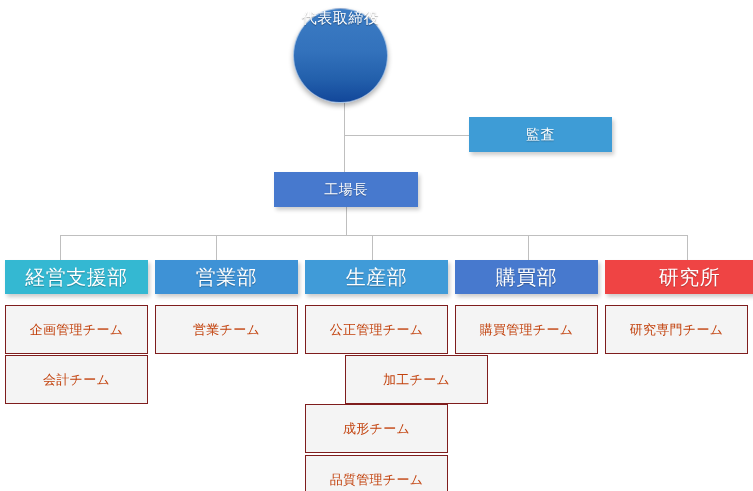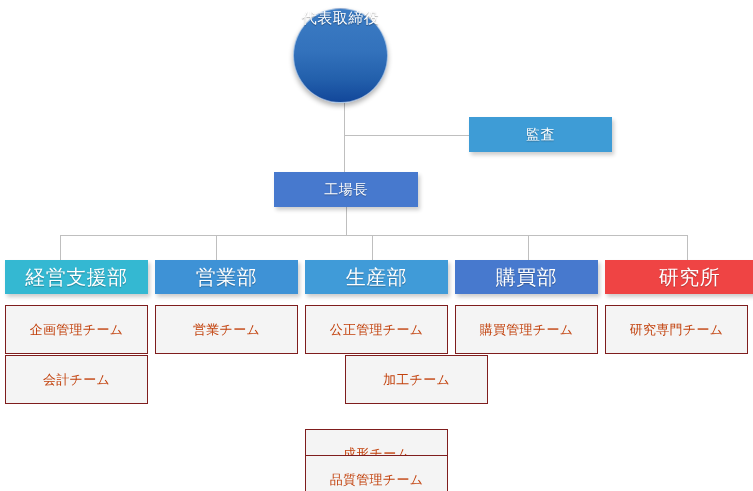--- a/index.html
+++ b/index.html
@@ -156,21 +156,21 @@
       </div>
       <div class="dept-box" style="left: 305px; width: 143px; background: rgb(64, 155, 216);">
         <span>生産部</span>
       </div>
       <div class="team-box" style="left: 305px; width: 143px; top: 305px;">
         <span>公正管理チーム</span>
       </div>
       <div class="team-box" style="left: 305px; width: 143px; top: 355px; margin-left: 40px;">
         <span>加工チーム</span>
       </div>
-      <div class="team-box" style="left: 305px; width: 143px; top: 429px;">
+      <div class="team-box" style="left: 305px; width: 143px; top: 404px;">
         <span>成形チーム</span>
       </div>
       <div class="team-box" style="left: 305px; width: 143px; top: 455px;">
         <span>品質管理チーム</span>
       </div>
       <div class="dept-box" style="left: 455px; width: 143px; background: rgb(71, 121, 206);">
         <span>購買部</span>
       </div>
       <div class="team-box" style="left: 455px; width: 143px; top: 305px; text-align: center;">
         <span>購買管理チーム</span>

